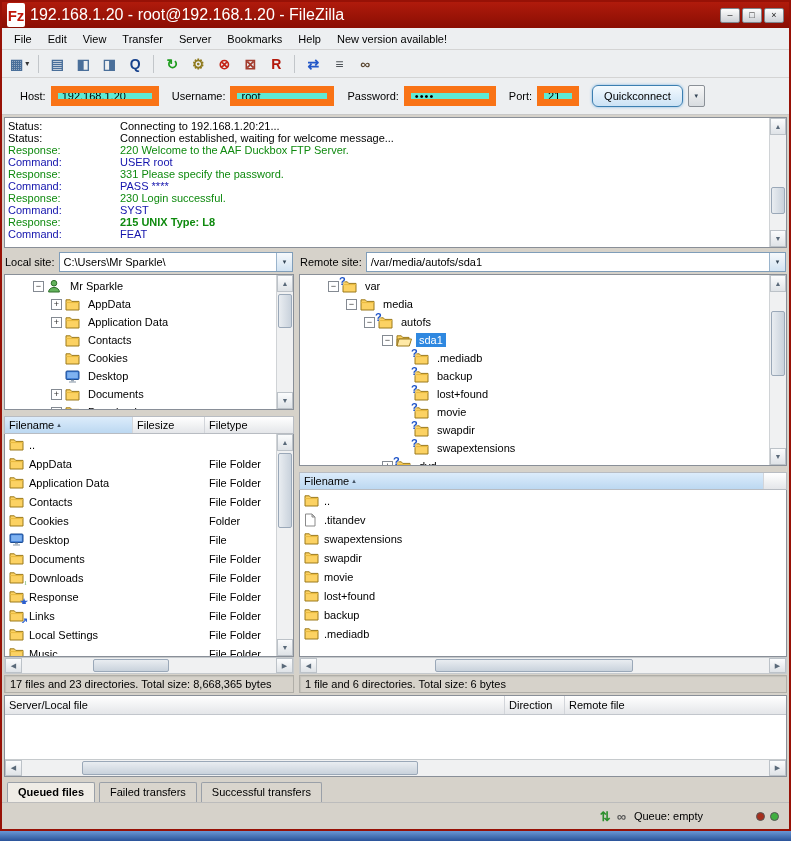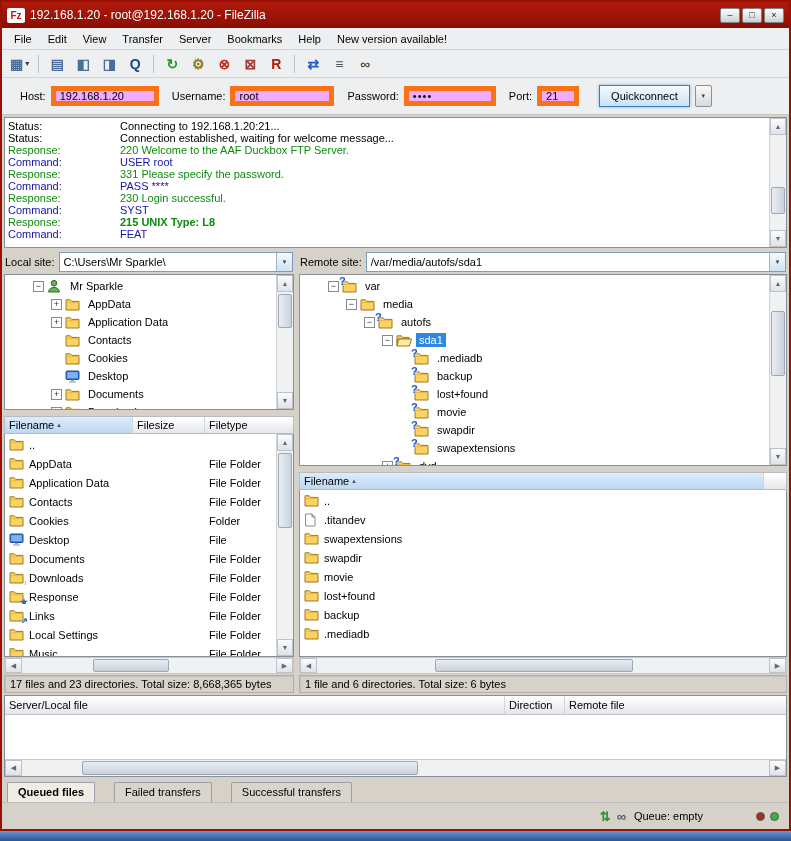--- a/index.html
+++ b/index.html
@@ -2,37 +2,37 @@
 <html><head>
 <meta charset="utf-8">
 <style>
 *{box-sizing:border-box;margin:0;padding:0;}
 html,body{width:791px;height:841px;overflow:hidden;}
 body{font-family:"Liberation Sans",sans-serif;font-size:11px;color:#000;background:#2a5399;}
 .win{width:791px;height:831px;border:2px solid #971106;background:#d6d2ca;display:flex;flex-direction:column;overflow:hidden;}
 .win>*{flex-shrink:0;}
 
 .titlebar{flex:0 0 26px;background:linear-gradient(#b01b0c,#8a0e03);display:flex;align-items:center;gap:5px;padding:0 5px;}
-.appicon{width:18px;height:15px;background:#fff;border-radius:2px;color:#c0170a;font-weight:bold;font-size:10px;display:flex;align-items:center;justify-content:center;}
-.title{flex:1;color:#fff;font-size:12px;white-space:nowrap;overflow:hidden;}
+.appicon{width:18px;height:24px;background:#fff;border-radius:2px;color:#c0170a;font-weight:bold;font-size:15px;display:flex;align-items:center;justify-content:center;}
+.title{flex:1;color:#fff;font-size:16px;white-space:nowrap;overflow:hidden;}
 .winbtns{display:flex;gap:2px;}
 .winbtn{width:20px;height:15px;background:linear-gradient(#fdfdfd,#cdd1d6);border:1px solid #7e848c;border-radius:2px;font-size:9px;line-height:12px;text-align:center;color:#222;}
 
 .menubar{flex:0 0 22px;background:#edeff1;border-bottom:1px solid #d4d4d4;display:flex;align-items:center;padding-left:4px;}
 .menu-item{padding:3px 8px;white-space:nowrap;}
 .toolbar{flex:0 0 28px;background:#edeff1;border-bottom:1px solid #d4d4d4;display:flex;align-items:center;gap:2px;padding-left:5px;}
 .tb-btn{height:22px;min-width:24px;display:flex;align-items:center;justify-content:center;border:1px solid transparent;border-radius:2px;padding:0 2px;}
 .tb-glyph{font-size:14px;line-height:1;font-weight:bold;}
 .tb-caret{font-size:8px;margin-left:2px;color:#333;}
 .tb-sep{width:1px;height:18px;background:#c2c6ca;margin:0 4px;}
 .quickbar{flex:0 0 37px;background:#edeff1;border-bottom:1px solid #c8c8c8;display:flex;align-items:center;gap:5px;padding:0 10px;}
 .quickbar label{margin-left:8px;white-space:nowrap;}
-.qc-input{height:20px;border:5px solid #f97316;padding:1px 4px;font:11px "Liberation Sans",sans-serif;background:#f0abfc;}
+.qc-input{height:20px;border:7px solid #f97316;padding:1px 4px;font:11px "Liberation Sans",sans-serif;background:#5eead4;}
 .qc-host{width:108px}.qc-user{width:104px}.qc-pass{width:92px;letter-spacing:1px}.qc-port{width:42px}
-.qc-btn{height:22px;margin-left:15px;padding:0 11px;font:11px "Liberation Sans",sans-serif;background:linear-gradient(#f4fafe,#cbe2f5);border:1px solid #3c7fb1;border-radius:0;box-shadow:0 0 3px #7ab3e0;}
+.qc-btn{height:22px;margin-left:8px;padding:0 11px;font:11px "Liberation Sans",sans-serif;background:linear-gradient(#f4fafe,#cbe2f5);border:1px solid #3c7fb1;border-radius:6px;box-shadow:0 0 3px #7ab3e0;}
 .qc-caret{width:17px;height:22px;background:linear-gradient(#f8f8f8,#d8dce0);border:1px solid #8a9097;border-radius:2px;font-size:7px;color:#345;}
 
 .logwrap{flex:0 0 131px;margin:2px;border:1px solid #898f98;background:#fff;display:flex;overflow:hidden;gap:36px;}
 .log{flex:1;padding:2px 3px;overflow:hidden;}
 .log-line{height:12px;line-height:12px;white-space:nowrap;}
 .log-kind{display:inline-block;width:112px;}
 
 .vsb{width:17px;flex:0 0 17px;display:flex;flex-direction:column;background:#f0f1f2;border-left:1px solid #d0d3d6;}
 .sb-btn{height:17px;flex:0 0 17px;background:linear-gradient(#fbfcfd,#dfe3e7);border:1px solid #bcc2c8;color:#5a6a7a;font-size:7px;display:flex;align-items:center;justify-content:center;}
 .vsb-track{flex:1;position:relative;}
@@ -87,21 +87,21 @@
 .statusrow{flex:0 0 20px;display:flex;gap:5px;padding:1px 2px;}
 .stat{border:1px solid #b0aea8;box-shadow:inset 1px 1px 1px #c4c1ba;display:flex;align-items:center;padding:0 5px;white-space:nowrap;overflow:hidden;}
 .stat.l{flex:0 0 290px;}
 .stat.r{flex:1;}
 
 .queuewrap{flex:0 0 82px;margin:1px 2px;border:1px solid #898f98;background:#fff;display:flex;flex-direction:column;overflow:hidden;}
 .qhdr{flex:0 0 19px;display:flex;background:linear-gradient(#ffffff,#e4e6e9);border-bottom:1px solid #c2c6cc;}
 .qhdr .hc1{flex:0 0 500px}.qhdr .hc2{flex:0 0 60px}.qhdr .hc3{flex:1;border-right:none;}
 .queuebody{flex:1;background:#fff;}
 
-.tabs{flex:0 0 24px;display:flex;align-items:flex-end;gap:19px;padding:0 5px;}
+.tabs{flex:0 0 24px;display:flex;align-items:flex-end;gap:4px;padding:0 5px;}
 .tab{padding:3px 10px 4px;background:#d9d5cd;border:1px solid #9aa0a8;border-bottom:none;border-radius:2px 2px 0 0;white-space:nowrap;}
 .tab.active{background:#efece6;font-weight:bold;}
 
 .statusbar{flex:0 0 27px;display:flex;align-items:center;border-top:1px solid #bcbcbc;padding:0 10px;gap:8px;}
 .sb-spacer{flex:1;}
 .sb-icons{display:flex;gap:6px;align-items:center;}
 .status-icon{font-size:13px;font-weight:bold;}
 .led-group{margin-left:45px;display:flex;gap:5px;align-items:center;}
 .led{width:9px;height:9px;border-radius:50%;border:1px solid #555;}
 .taskstrip{height:10px;background:linear-gradient(#6a97d4,#2a5399);}

